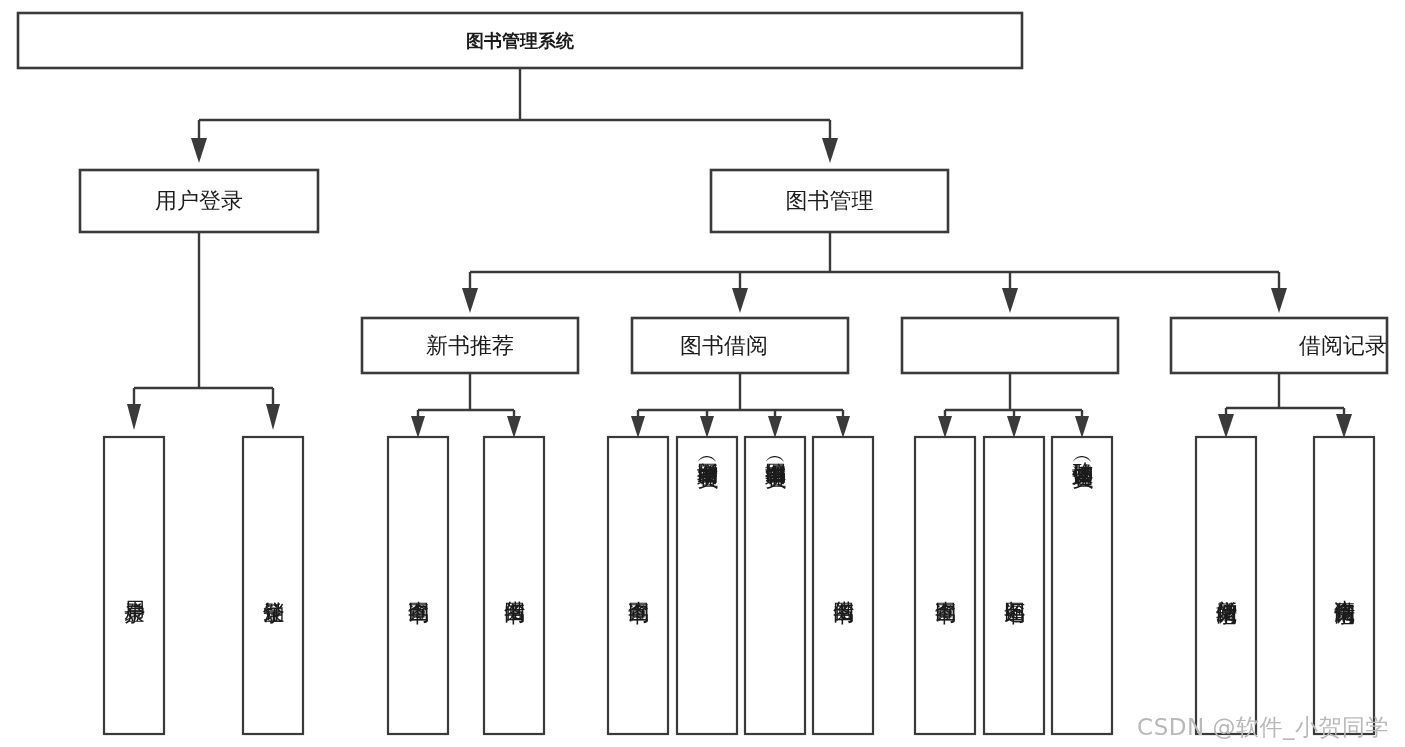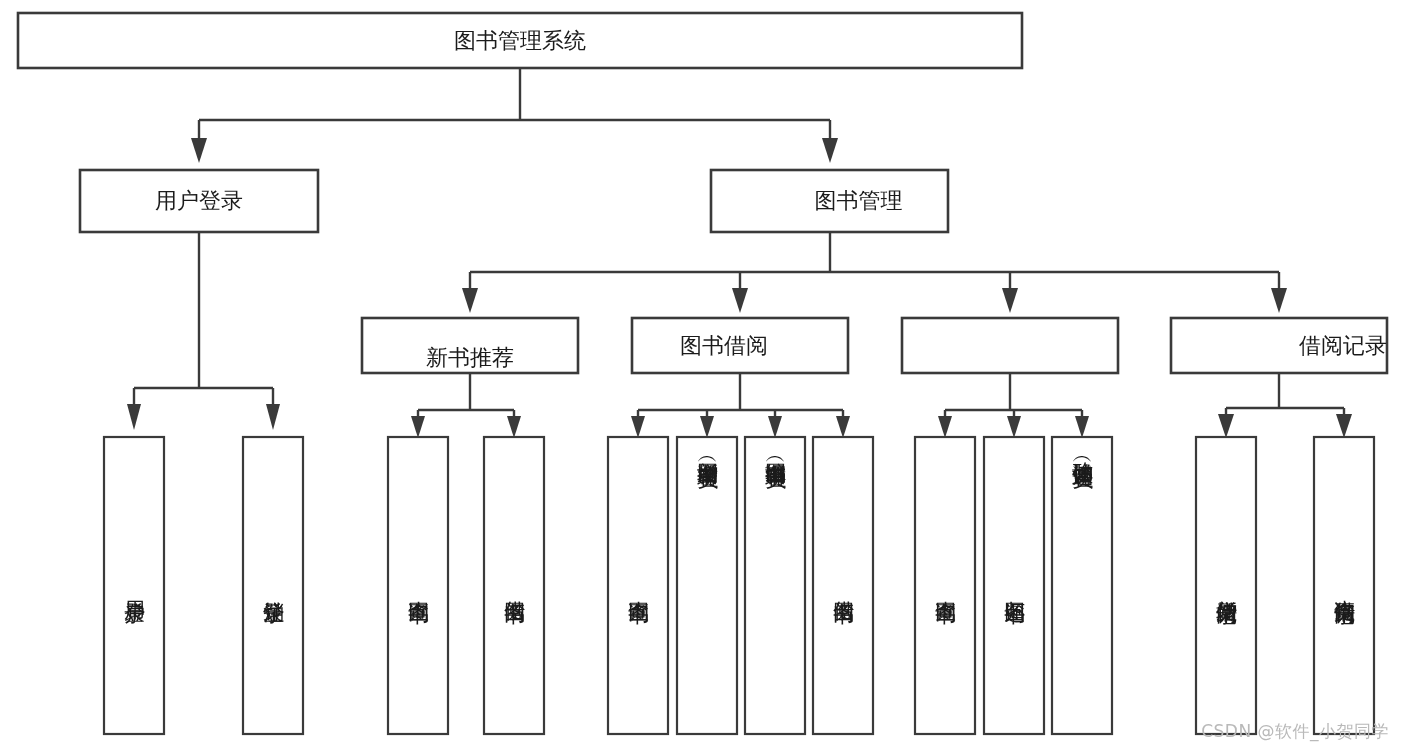--- a/index.html
+++ b/index.html
@@ -68,28 +68,29 @@
     justify-content: center;
     pointer-events: none;
   }
   .horiz-text {
     font-family: "DejaVu Sans", "Liberation Sans", sans-serif;
     font-size: 22px;
     color: #1b1b1b;
     white-space: nowrap;
   }
   .horiz-text.root-text {
-    font-size: 22px;
+    font-size: 18px;
+    font-weight: bold;
   }
   #watermark {
     position: absolute;
     right: 16px;
     bottom: 4px;
     font-family: "DejaVu Sans", "Liberation Sans", sans-serif;
-    font-size: 17px;
+    font-size: 23px;
     color: #b9b9b9;
     letter-spacing: 0.5px;
     white-space: nowrap;
     user-select: none;
   }
 </style>
 </head>
 <body>
 
 <div id="diagram-root">
@@ -199,25 +200,25 @@
 
   </svg>
 
   <div class="horiz-text-wrap" style="left:18px; top:13px; width:1004px; height:55px;">
     <span class="horiz-text root-text">图书管理系统</span>
   </div>
 
   <div class="horiz-text-wrap" style="left:80px; top:170px; width:238px; height:62px;">
     <span class="horiz-text">用户登录</span>
   </div>
-  <div class="horiz-text-wrap" style="left:711px; top:170px; width:237px; height:62px;margin-left:29px;">
+  <div class="horiz-text-wrap" style="left:711px; top:170px; width:237px; height:62px;">
     <span class="horiz-text">图书管理</span>
   </div>
 
-  <div class="horiz-text-wrap" style="left:362px; top:318px; width:216px; height:55px;align-items:flex-end;">
+  <div class="horiz-text-wrap" style="left:362px; top:318px; width:216px; height:55px;">
     <span class="horiz-text">新书推荐</span>
   </div>
   <div class="horiz-text-wrap" style="left:632px; top:318px; width:184px; height:55px;">
     <span class="horiz-text">图书借阅</span>
   </div>
   <div class="horiz-text-wrap" style="left:1171px; top:318px; width:216px; height:55px;justify-content:flex-end;">
     <span class="horiz-text">借阅记录</span>
   </div>
 
   <div class="vertical-text-wrap" style="left:104px; top:437px; width:60px; height:297px;">

